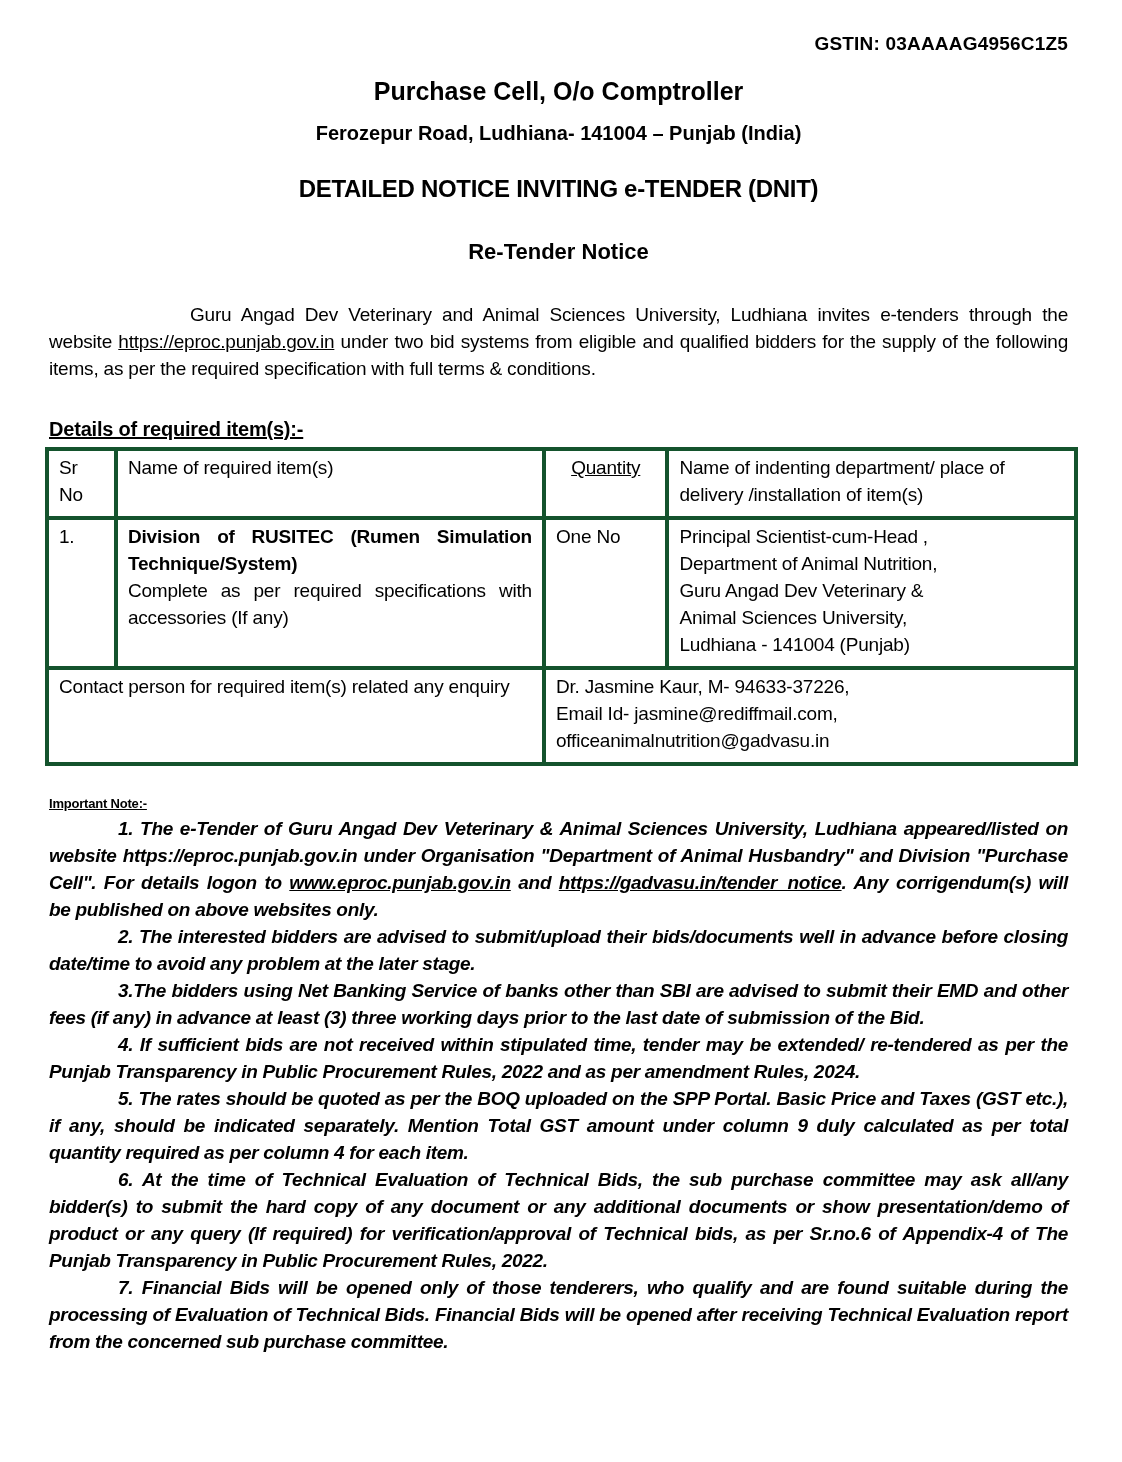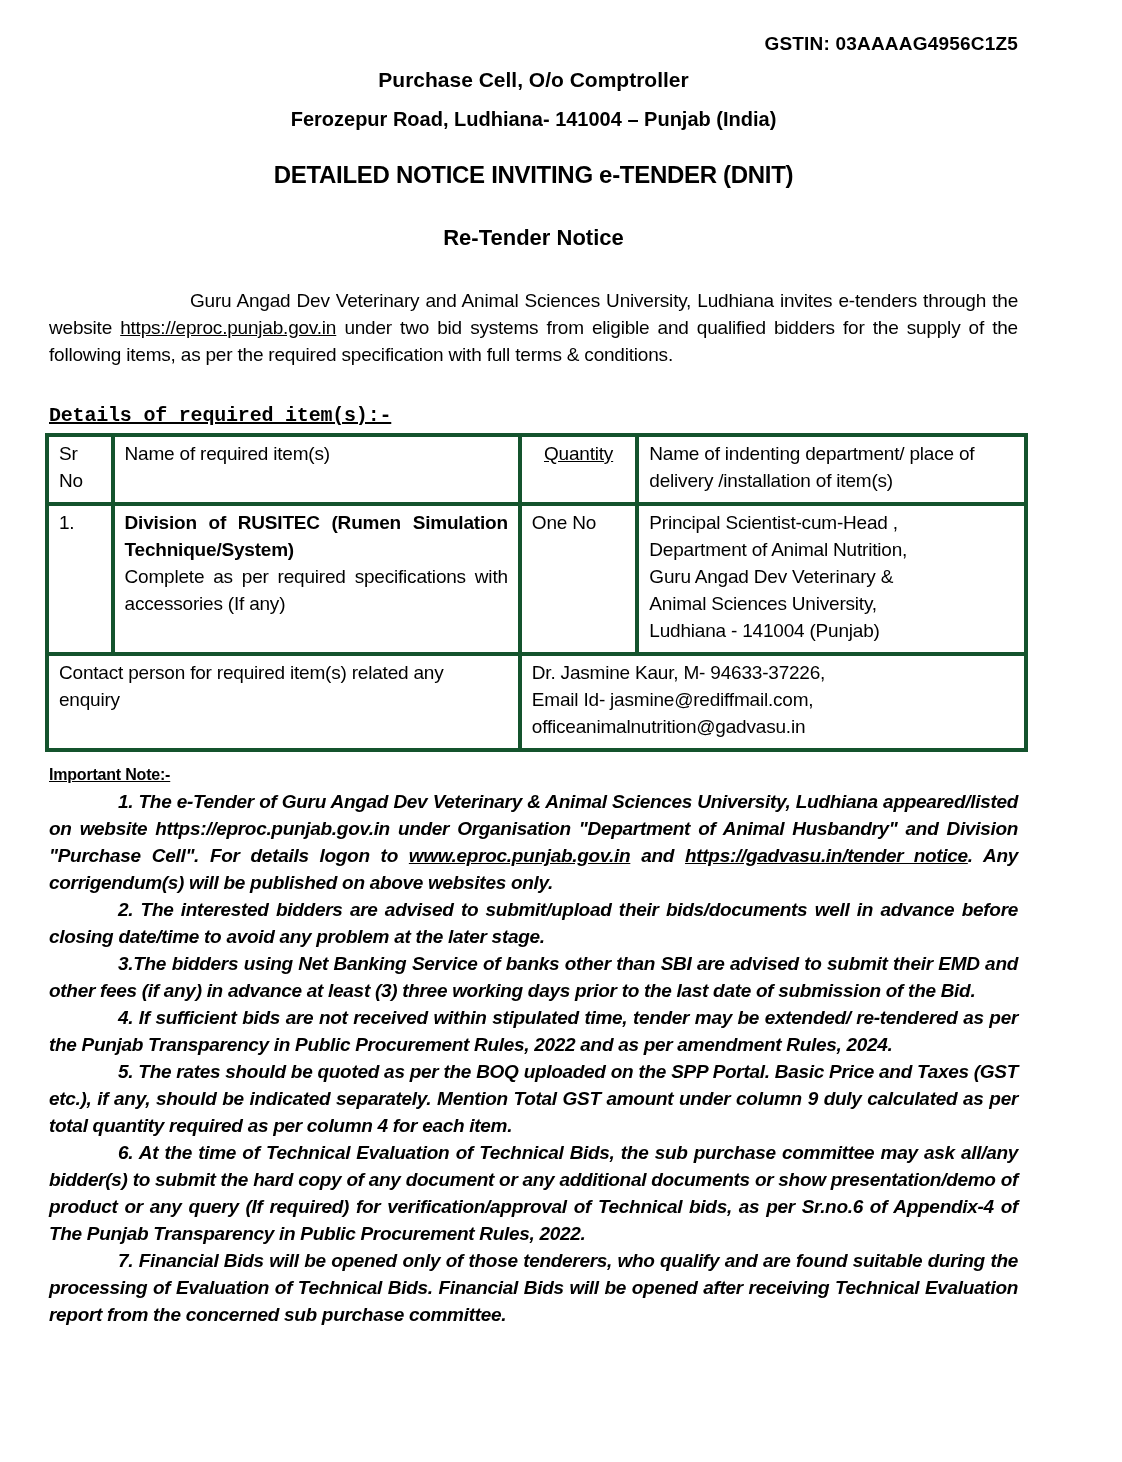--- a/index.html
+++ b/index.html
@@ -8,34 +8,34 @@
     background: #ffffff;
   }
   .page {
     position: relative;
     width: 1122px;
     height: 1462px;
     box-sizing: border-box;
     background: #ffffff;
     color: #000000;
     font-family: "Liberation Sans", sans-serif;
-    padding: 33px 104px 20px 49px;
+    padding: 33px 54px 20px 49px;
     overflow: hidden;
   }
   .gstin {
     text-align: right;
     font-size: 19px;
     font-weight: bold;
     letter-spacing: 0.2px;
   }
   .center {
     text-align: center;
     font-weight: bold;
   }
-  .org-line1 { font-size: 21px; margin-top: 13px; }
+  .org-line1 { font-size: 25px; margin-top: 22px; }
   .org-line2 { font-size: 22px; margin-top: 15px; letter-spacing: -0.3px; }
   .org-line3 { font-size: 20px; margin-top: 16px; }
   .retender-title { font-size: 22px; margin-top: 36px; }
   .dnit-title { font-size: 24px; margin-top: 30px; letter-spacing: -0.3px; }
   .intro {
     margin-top: 36px;
     font-size: 19px;
     line-height: 27px;
     text-align: justify;
     text-indent: 141px;
@@ -45,21 +45,20 @@
     color: #000000;
     text-decoration: underline;
     cursor: pointer;
   }
   .section-heading {
     margin-top: 36px;
     font-size: 20px;
     font-weight: bold;
     text-decoration: underline;
     letter-spacing: -0.2px;
-    font-family: Liberation Mono, monospace;
   }
   table.items-table {
     margin-top: 6px;
     margin-left: -4px;
     width: calc(100% + 14px);
     border-collapse: collapse;
     font-size: 19px;
     line-height: 27px;
     letter-spacing: -0.2px;
   }
@@ -68,22 +67,22 @@
     vertical-align: top;
     padding: 3px 10px 8px 10px;
     text-align: left;
     font-weight: normal;
   }
   .bold { font-weight: bold; }
   .justify { text-align: justify; }
   .multiline { white-space: pre-line; }
   .underline { text-decoration: underline; }
   .important-heading {
-    margin-top: 14px;
-    font-size: 16px;
+    margin-top: 30px;
+    font-size: 13px;
     font-weight: bold;
     text-decoration: underline;
     letter-spacing: -0.2px;
   }
   .notes { margin-top: 4px; }
   .notes p {
     margin: 0;
     font-size: 19px;
     line-height: 27px;
     font-weight: bold;

